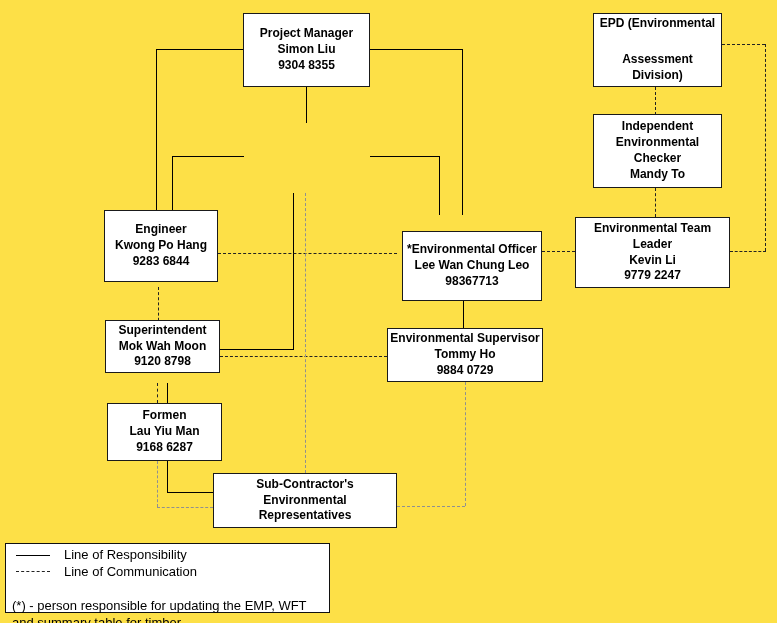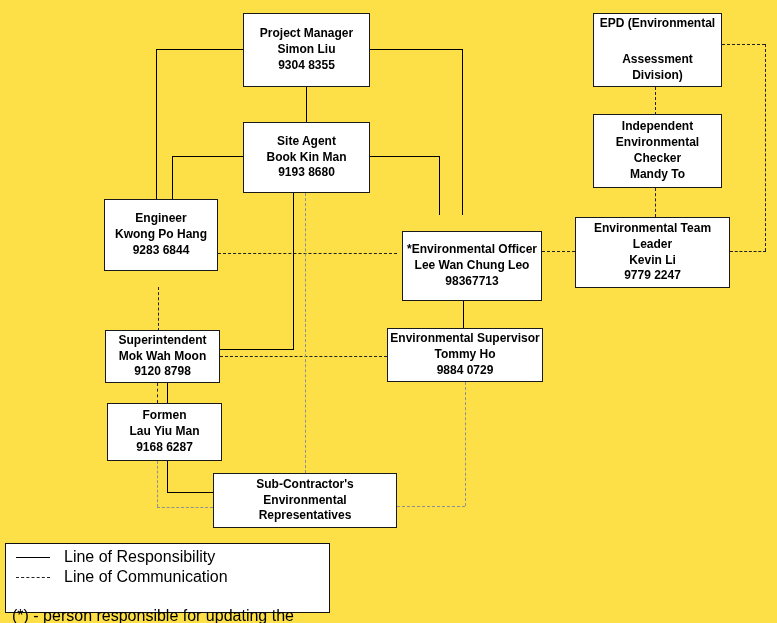--- a/index.html
+++ b/index.html
@@ -32,21 +32,21 @@
   .v-solid{border-left:1.5px solid #000;width:0;}
   .h-dash{border-top:1.5px dashed #222;height:0;}
   .v-dash{border-left:1.5px dashed #222;width:0;}
   .h-dashg{border-top:1.5px dashed #909090;height:0;}
   .v-dashg{border-left:1.5px dashed #909090;width:0;}
   #legend{
     position:absolute;
     left:5px;top:543px;width:325px;height:70px;
     border:1.8px solid #111;
     box-sizing:border-box;
-    font-size:16px;
+    font-size:13px;
     line-height:1.28;
     padding:3px 6px 2px 6px;
     z-index:2;
     background:#fff;
   }
   .legend-row{display:flex;align-items:center;}
   .legend-sample{width:34px;margin:0 14px 0 4px;flex:none;}
   .legend-sample.solid{border-top:1.5px solid #000;height:0;}
   .legend-sample.dashed{border-top:1.5px dashed #222;height:0;}
   .legend-note{margin-top:18px;}
@@ -87,58 +87,53 @@
   <div class="ln h-dashg" style="left:157px;top:507px;width:56px;"></div>
   <div class="ln v-dashg" style="left:465px;top:382px;height:124px;"></div>
   <div class="ln h-dashg" style="left:397px;top:506px;width:68px;"></div>
 
   <div class="box" style="left:243px;top:13px;width:127px;height:74px;">
     <div>Project Manager</div>
     <div>Simon Liu</div>
     <div>9304 8355</div>
   </div>
 
-  <div class="box" style="left:243px;top:122px;width:127px;height:71px;">
-    <div>Site Agent</div>
-    <div>Book Kin Man</div>
-    <div>9193 8680</div>
-  </div>
 
   <div class="box" style="left:593px;top:13px;width:129px;height:74px;gap:20px;">
     <div>EPD (Environmental</div>
     <div>Assessment Division)</div>
   </div>
 
   <div class="box" style="left:593px;top:114px;width:129px;height:74px;">
     <div>Independent</div>
     <div>Environmental</div>
     <div>Checker</div>
     <div>Mandy To</div>
   </div>
 
-  <div class="box" style="left:104px;top:199px;width:114px;height:72px;">
+  <div class="box" style="left:104px;top:210px;width:114px;height:72px;">
     <div>Engineer</div>
     <div>Kwong Po Hang</div>
     <div>9283 6844</div>
   </div>
 
   <div class="box" style="left:402px;top:215px;width:140px;height:70px;margin-top:16px;">
     <div>*Environmental Officer</div>
     <div>Lee Wan Chung Leo</div>
     <div>98367713</div>
   </div>
 
   <div class="box" style="left:575px;top:217px;width:155px;height:71px;">
     <div>Environmental Team</div>
     <div>Leader</div>
     <div>Kevin Li</div>
     <div>9779 2247</div>
   </div>
 
-  <div class="box" style="left:105px;top:330px;width:115px;height:53px;">
+  <div class="box" style="left:105px;top:320px;width:115px;height:53px;">
     <div>Superintendent</div>
     <div>Mok Wah Moon</div>
     <div>9120 8798</div>
   </div>
 
   <div class="box" style="left:387px;top:328px;width:156px;height:54px;">
     <div>Environmental Supervisor</div>
     <div>Tommy Ho</div>
     <div>9884 0729</div>
   </div>

